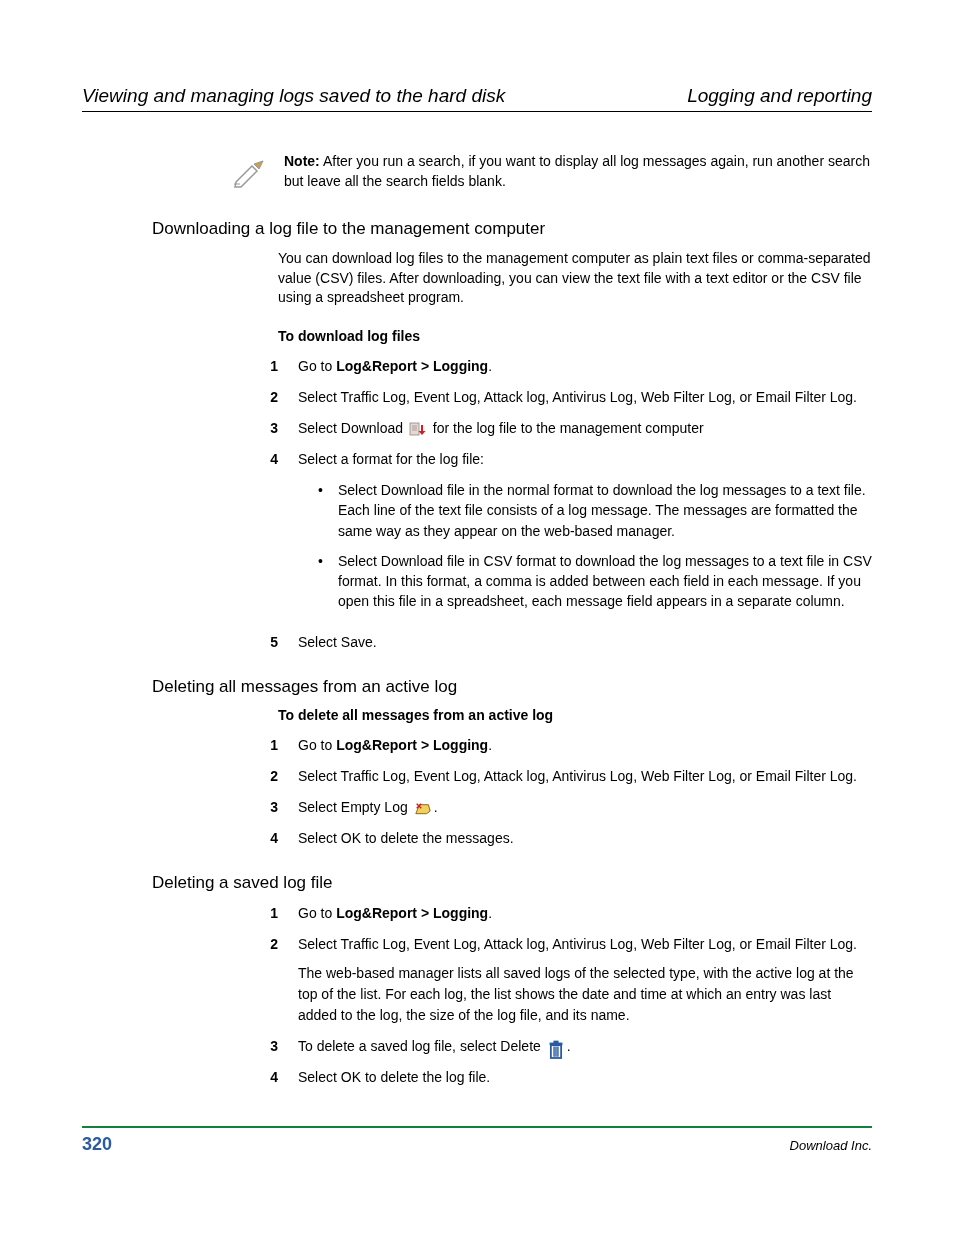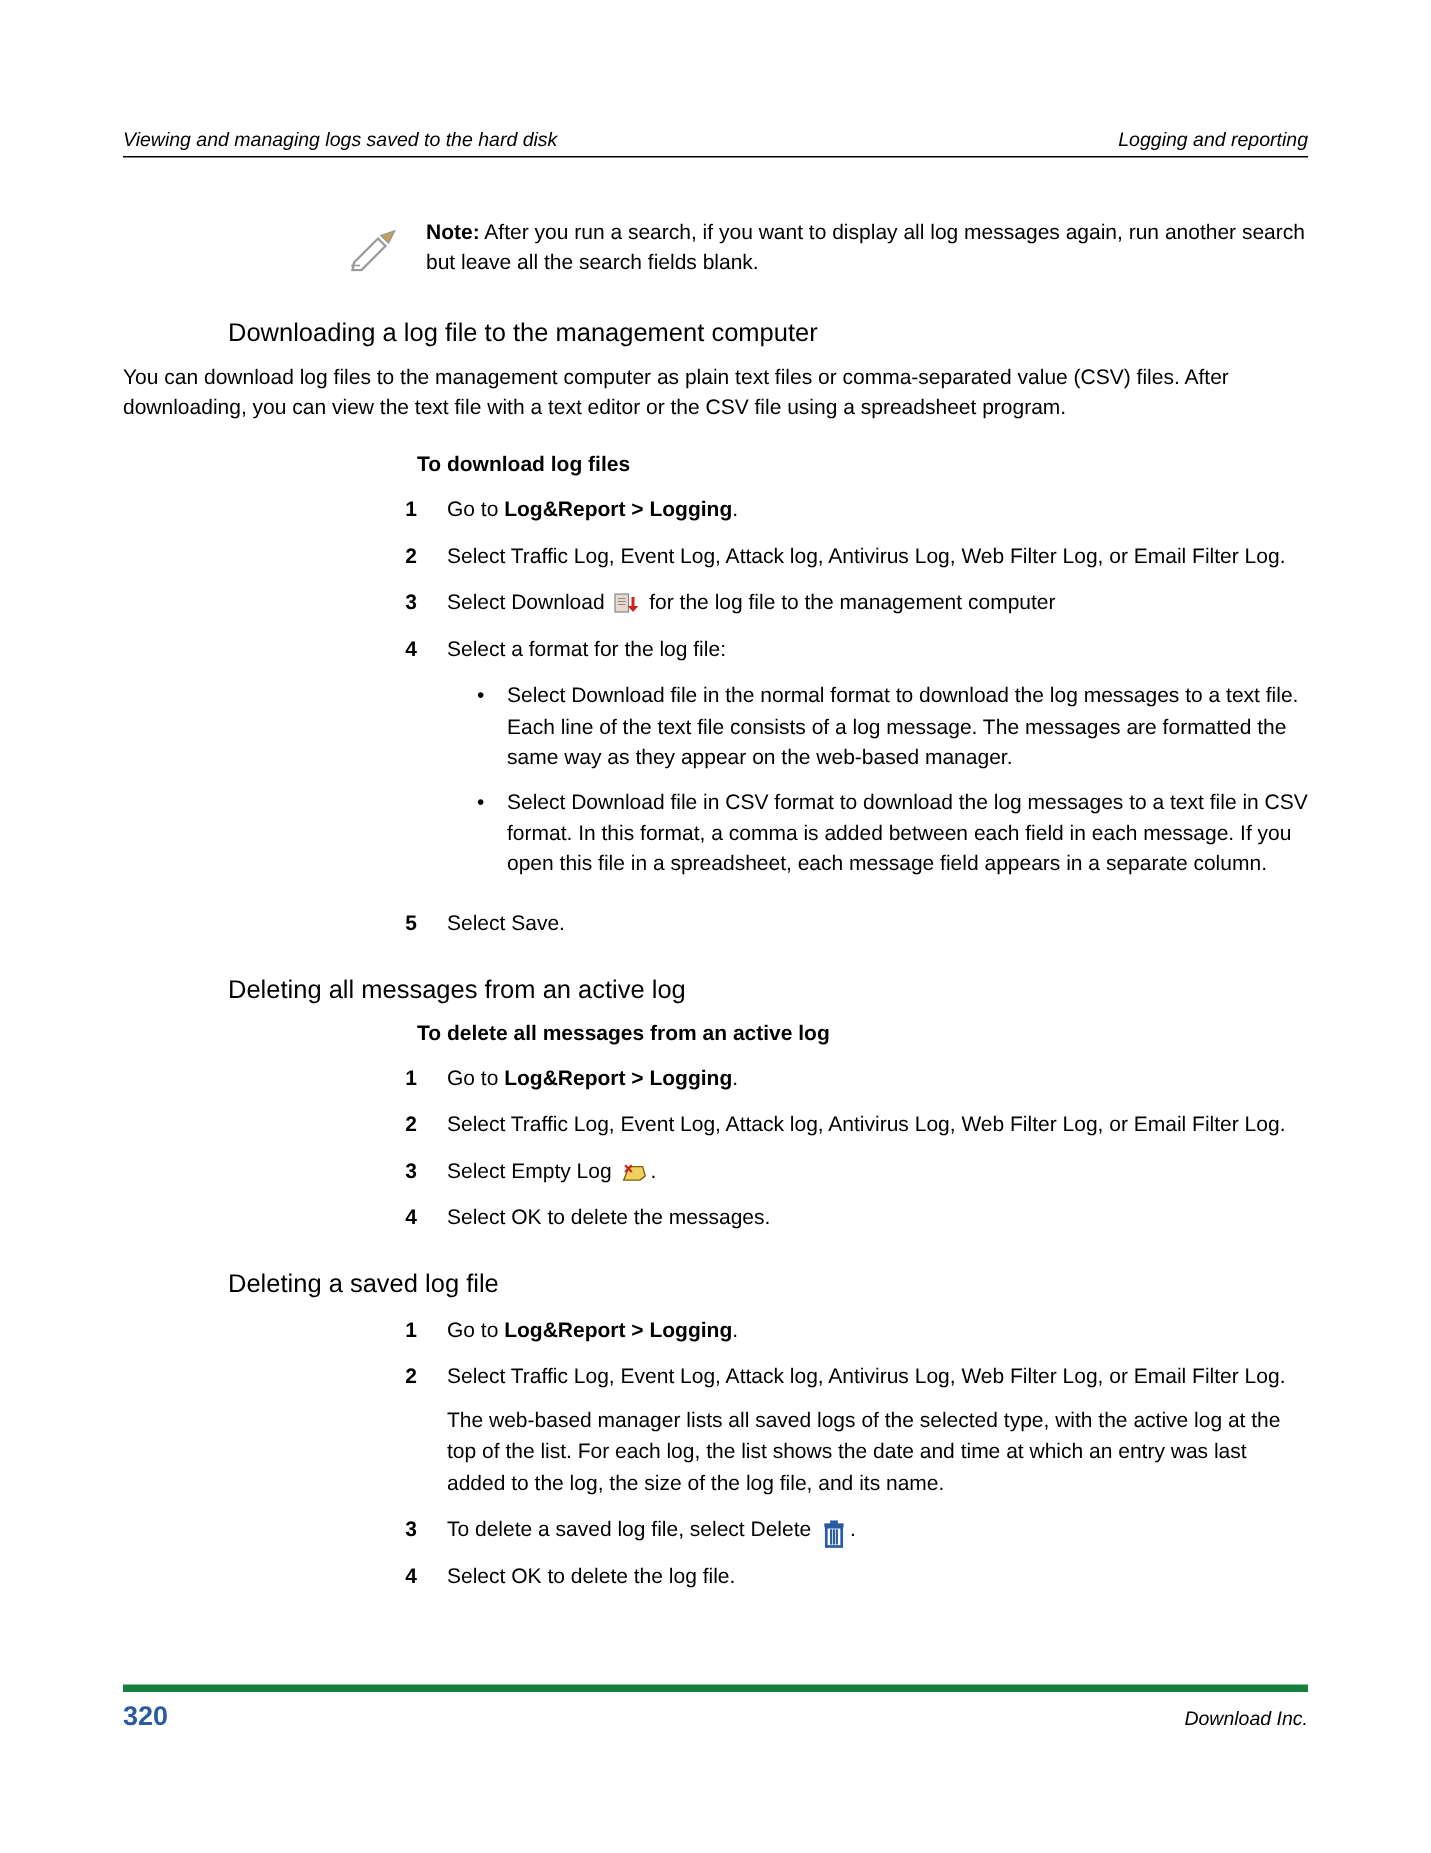--- a/index.html
+++ b/index.html
@@ -14,21 +14,21 @@
     width: 954px;
     height: 1235px;
     position: relative;
     box-sizing: border-box;
     padding: 85px 82px 60px 82px;
   }
   .header-row {
     display: flex;
     justify-content: space-between;
     font-style: italic;
-    font-size: 13px;
+    font-size: 19px;
     margin-bottom: 4px;
   }
   .hr {
     border-top: 1px solid #000;
     margin-bottom: 40px;
   }
   .note-block {
     display: flex;
     align-items: center;
     margin-left: 150px;
@@ -44,20 +44,21 @@
     font-size: 14px;
     line-height: 1.4;
   }
   .note-text .bold { font-weight: bold; }
   h2.section {
     font-size: 17px;
     font-weight: normal;
     margin: 0 0 10px 70px;
   }
   .intro {
+    margin-left: 196px;
     margin-bottom: 20px;
     line-height: 1.4;
   }
   .sub-heading {
     font-weight: bold;
     margin-left: 196px;
     margin-bottom: 12px;
     font-size: 14px;
   }
   ol.steps {
@@ -105,21 +106,21 @@
     vertical-align: middle;
     width: 18px;
     height: 15px;
     margin: 0 2px;
   }
   .footer {
     position: absolute;
     bottom: 80px;
     left: 82px;
     right: 82px;
-    border-top: 5px solid #15803d;
+    border-top: 2px solid #15803d;
     padding-top: 6px;
     display: flex;
     justify-content: space-between;
     align-items: baseline;
   }
   .page-num {
     color: #2a5aa0;
     font-weight: bold;
     font-size: 18px;
   }

